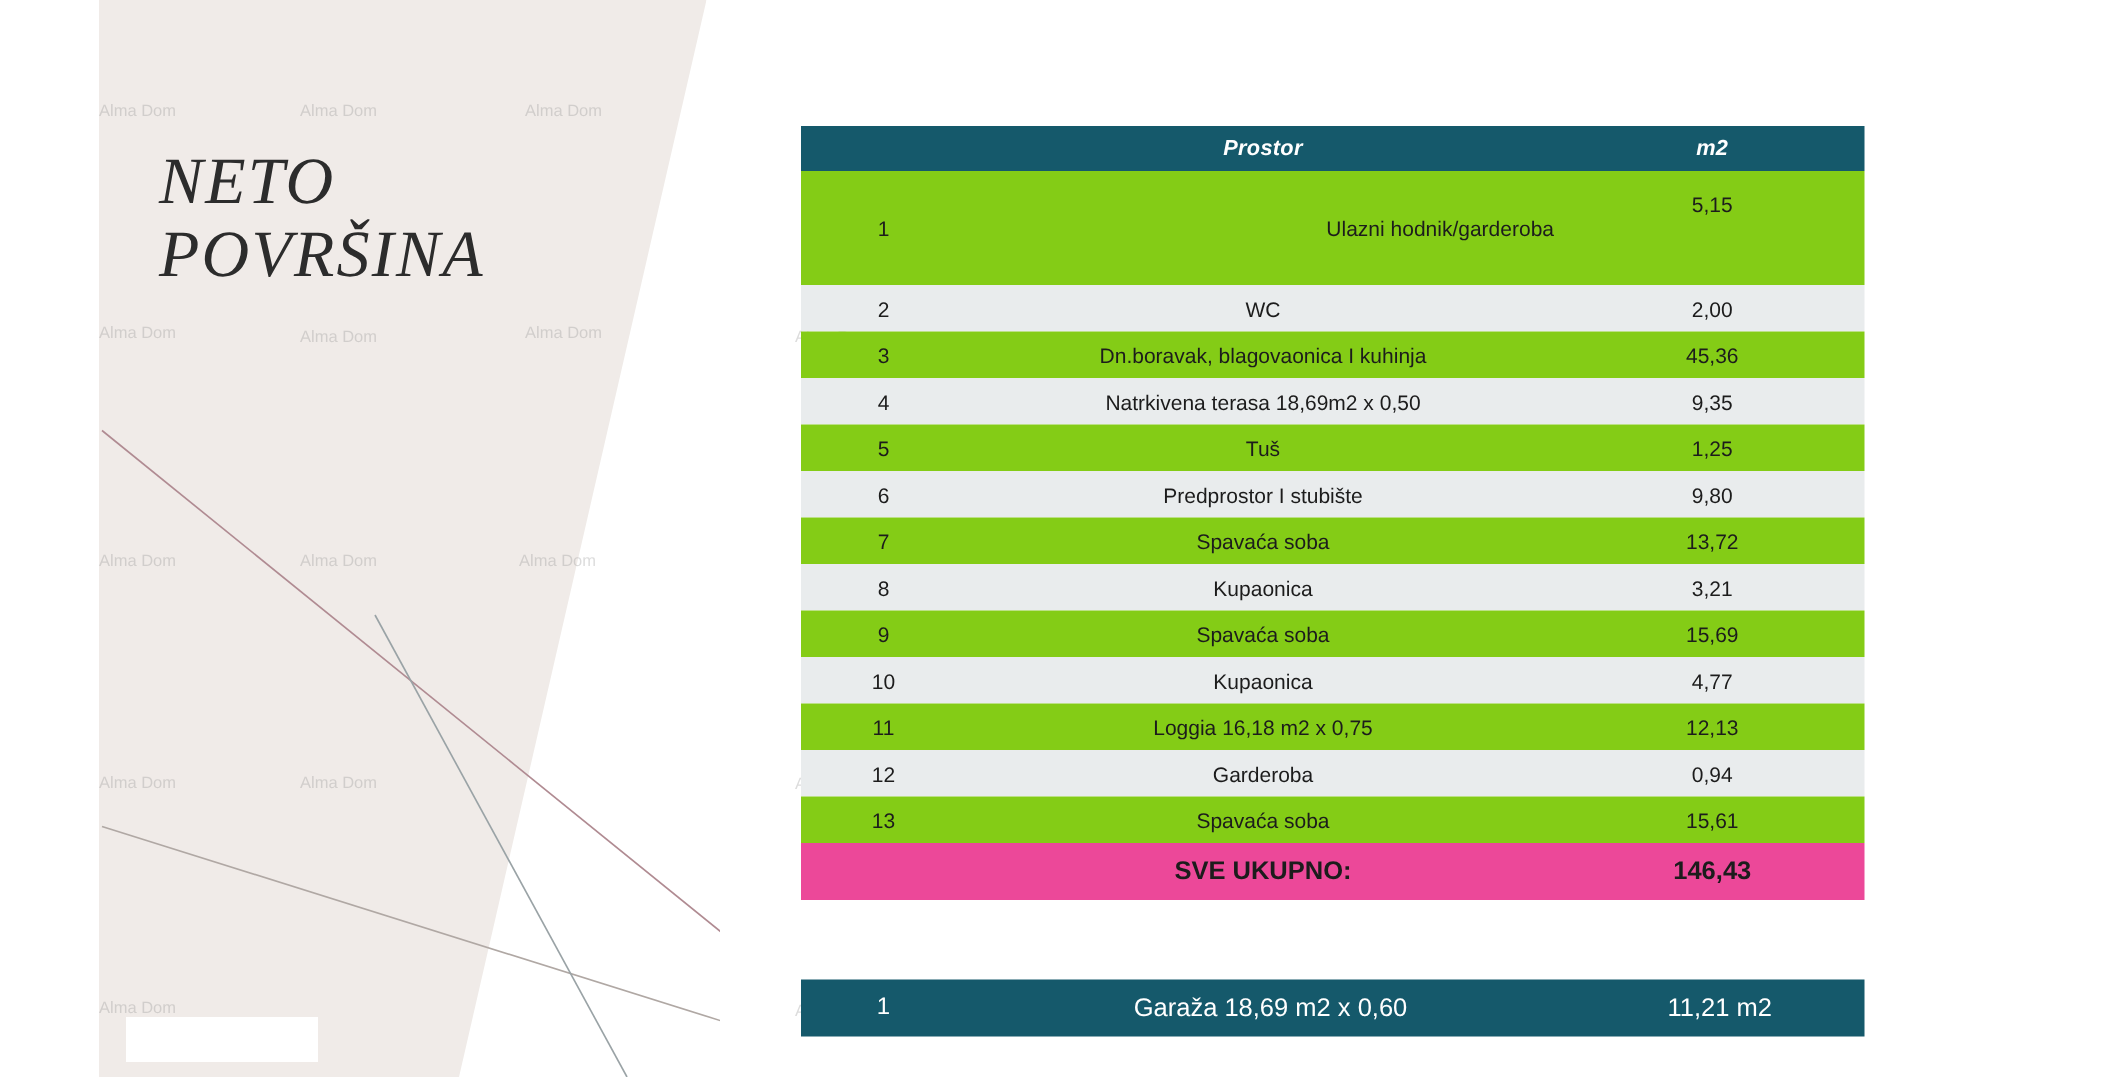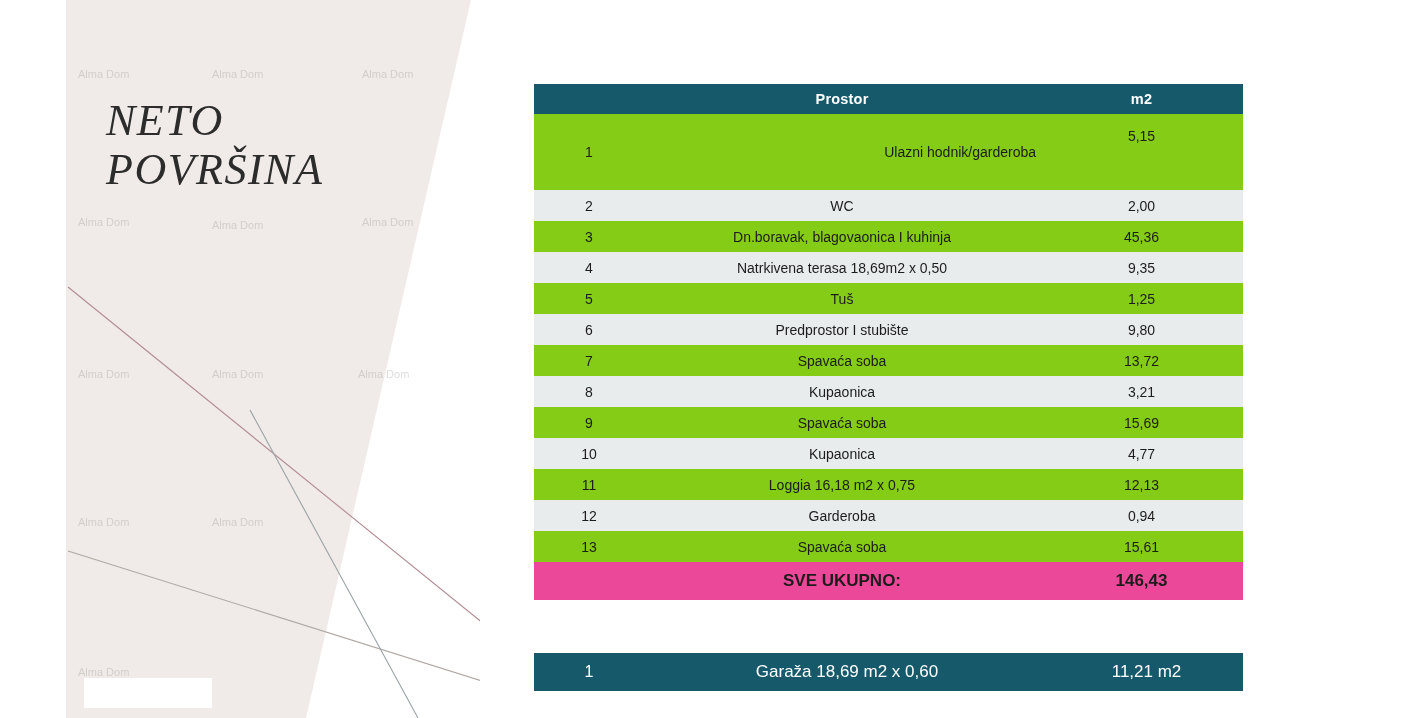--- a/index.html
+++ b/index.html
@@ -67,21 +67,20 @@
 
   
   .watermark {
     position: absolute;
     color: rgba(140, 140, 140, 0.30);
     font-size: 11px;
     font-family: "Liberation Sans", sans-serif;
     white-space: nowrap;
     z-index: 2;
     pointer-events: none;
-    padding-left: 12px;
   }
 
   
   #table-wrap {
     position: absolute;
     left: 534px;
     top: 84px;
     width: 709px;
     z-index: 4;
   }
@@ -96,20 +95,21 @@
 
   table.areas th {
     background: #15596b;
     color: #ffffff;
     font-size: 14.5px;
     font-weight: bold;
     height: 28px;
     text-align: center;
     border: none;
     letter-spacing: 0.2px;
+    font-style: italic;
   }
   table.areas td {
     font-size: 14px;
     color: #1c1c1c;
     text-align: center;
     height: 31px;
     border: none;
     padding: 0 4px;
   }
   tr.shade td { background: #84cc16; }

